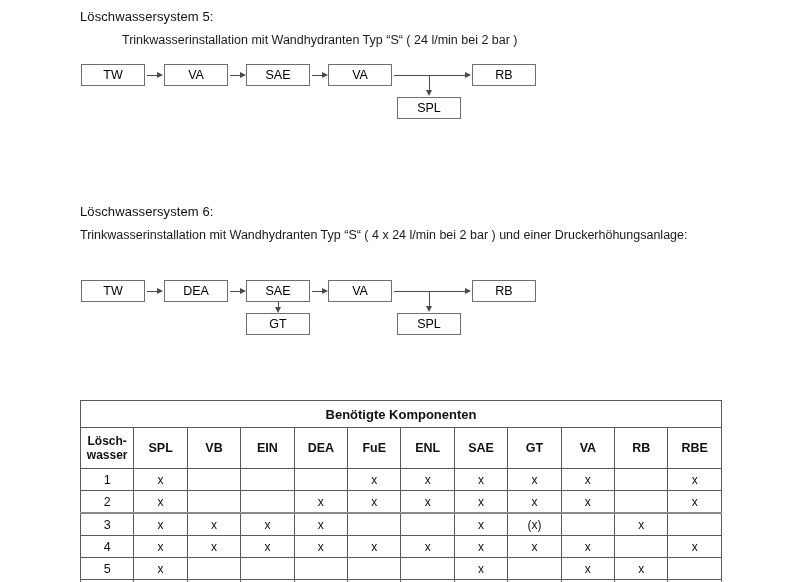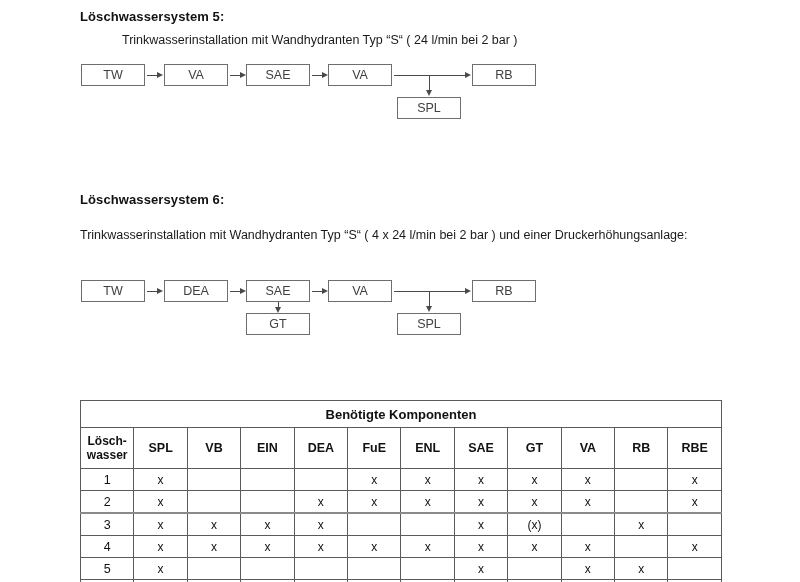--- a/index.html
+++ b/index.html
@@ -13,21 +13,21 @@
     position: relative;
     font-family: "Liberation Sans", sans-serif;
     color: #1a1a1a;
     overflow: hidden;
   }
 
   
   .section-title {
     position: absolute;
     font-size: 13px;
-    font-weight: bold;
+    font-weight: normal;
     letter-spacing: 0.1px;
     white-space: nowrap;
     color: #111111;
   }
   .section-caption {
     position: absolute;
     font-size: 12.5px;
     font-weight: normal;
     white-space: nowrap;
     color: #1a1a1a;
@@ -43,21 +43,21 @@
   }
   .node {
     position: absolute;
     box-sizing: border-box;
     border: 1px solid #6e6e6e;
     background: #ffffff;
     height: 22px;
     line-height: 20px;
     text-align: center;
     font-size: 12.5px;
-    color: #404040;
+    color: #000000;
   }
   .h-line {
     position: absolute;
     height: 1px;
     background: #4a4a4a;
   }
   .v-line {
     position: absolute;
     width: 1px;
     background: #4a4a4a;
@@ -151,21 +151,21 @@
   <div class="h-line" style="left:312px; top:75px; width:11px;"></div>
   <div class="arrow-right" style="left:322px; top:71.5px;"></div>
 
   <div class="h-line" style="left:394px; top:75px; width:72px;"></div>
   <div class="arrow-right" style="left:465px; top:71.5px;"></div>
 
   <div class="v-line" style="left:429px; top:76px; height:15px;"></div>
   <div class="arrow-down" style="left:425.5px; top:90px;"></div>
 </div>
 
-<div class="section-title" style="left:80px; top:192px;">Löschwassersystem 6:</div>
+<div class="section-title" style="left:80px; top:204px;">Löschwassersystem 6:</div>
 
 <div class="section-caption" style="left:80px; top:228px;">Trinkwasserinstallation mit Wandhydranten Typ “S“ ( 4 x 24 l/min bei 2 bar ) und einer Druckerhöhungsanlage:</div>
 
 <div class="diagram">
   <div class="node" style="left:81px;  top:280px; width:64px;">TW</div>
   <div class="node" style="left:164px; top:280px; width:64px;">DEA</div>
   <div class="node" style="left:246px; top:280px; width:64px;">SAE</div>
   <div class="node" style="left:328px; top:280px; width:64px;">VA</div>
   <div class="node" style="left:472px; top:280px; width:64px;">RB</div>
   <div class="node" style="left:246px; top:313px; width:64px;">GT</div>

